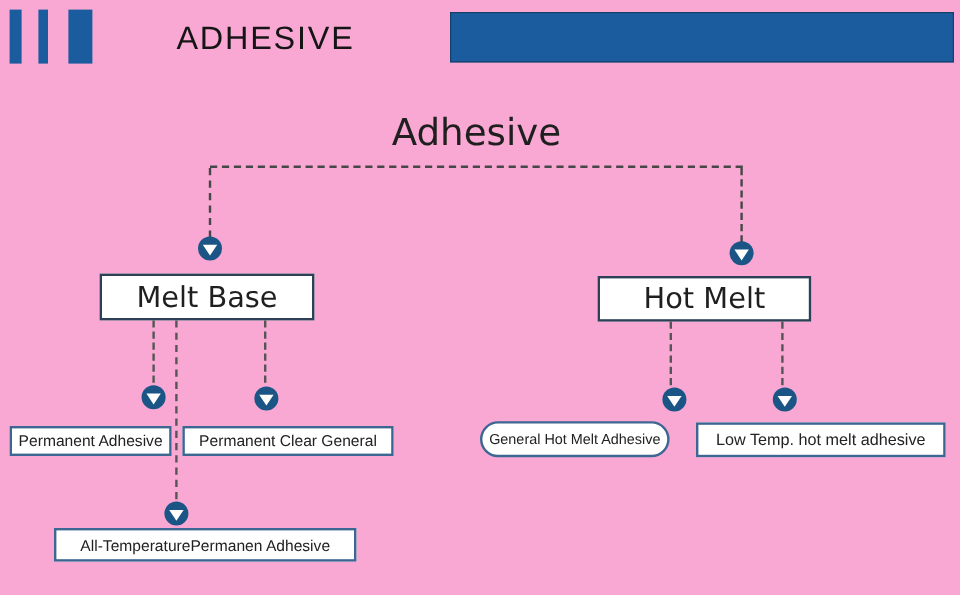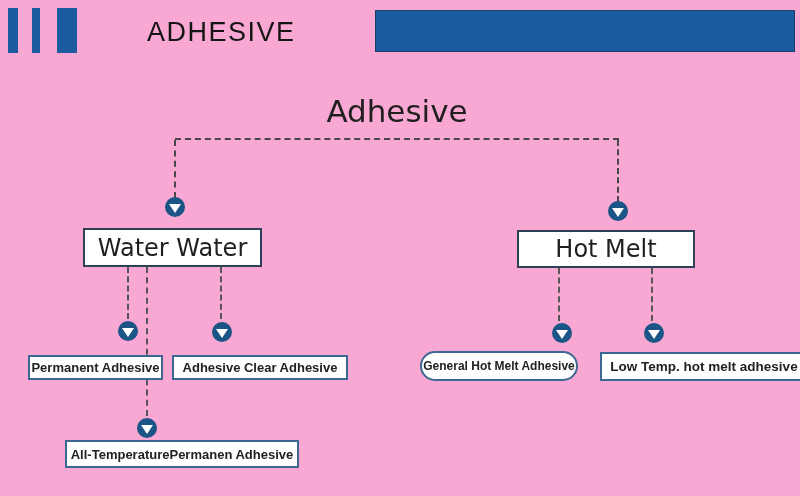--- a/index.html
+++ b/index.html
@@ -47,22 +47,22 @@
     border-top:9px solid #ffffff;
   }
   .category-box{
     position:absolute;background:#fff;border:2px solid var(--category_border);
     display:flex;align-items:center;justify-content:center;
     font-size:24px;color:var(--text_dark);white-space:nowrap;
   }
   .leaf-box{
     position:absolute;background:#fff;border:2px solid var(--leaf_border);
     display:flex;align-items:center;justify-content:center;
-    font-family:"Liberation Sans",sans-serif;font-weight:700;
-    color:#222;white-space:nowrap;margin-left:20px;
+    font-family:"Liberation Sans",sans-serif;font-weight:400;
+    color:#222;white-space:nowrap;
   }
 </style>
 </head>
 <body>
 
 <div class="page">
 
   <div>
     <div class="logo-bar bar1"></div>
     <div class="logo-bar bar2"></div>
@@ -77,22 +77,22 @@
   <div class="dash-v" style="left:174px;top:140px;height:58px;"></div>
   <div class="dash-v" style="left:617px;top:140px;height:62px;"></div>
 
   <div class="arrow" style="left:165px;top:197px;">
       <div class="tri"></div>
     </div>
   <div class="arrow" style="left:608px;top:201px;">
       <div class="tri"></div>
     </div>
 
-  <div class="category-box" style="left:83px;top:228px;width:179px;height:39px;">Water Water</div>
-  <div class="category-box" style="left:517px;top:230px;width:178px;height:38px;">Hot Melt</div>
+  <div class="category-box" style="left:83px;top:228px;width:179px;height:39px;">Melt Base</div>
+  <div class="category-box" style="left:498px;top:230px;width:178px;height:38px;">Hot Melt</div>
 
   <div class="dash-v light" style="left:127px;top:267px;height:52px;"></div>
   <div class="dash-v light" style="left:146px;top:267px;height:149px;"></div>
   <div class="dash-v light" style="left:220px;top:267px;height:52px;"></div>
 
   <div class="dash-v light" style="left:558px;top:268px;height:53px;"></div>
   <div class="dash-v light" style="left:651px;top:268px;height:53px;"></div>
 
   <div class="arrow" style="left:118px;top:321px;">
       <div class="tri"></div>
@@ -104,19 +104,19 @@
       <div class="tri"></div>
     </div>
   <div class="arrow" style="left:644px;top:323px;">
       <div class="tri"></div>
     </div>
   <div class="arrow" style="left:137px;top:418px;">
       <div class="tri"></div>
     </div>
 
   <div class="leaf-box" style="left:8px;top:355px;width:135px;height:25px;font-size:13px;">Permanent Adhesive</div>
-  <div class="leaf-box" style="left:152px;top:355px;width:176px;height:25px;font-size:13px;">Adhesive Clear Adhesive</div>
-  <div class="leaf-box" style="left:45px;top:440px;width:234px;height:28px;font-size:13px;">All-TemperaturePermanen Adhesive</div>
+  <div class="leaf-box" style="left:152px;top:355px;width:176px;height:25px;font-size:13px;">Permanent Clear General</div>
+  <div class="leaf-box" style="left:45px;top:440px;width:252px;height:28px;font-size:13px;">All-TemperaturePermanen Adhesive</div>
 
   <div class="leaf-box" style="left:400px;top:351px;width:158px;height:30px;font-size:12px;border-radius:15px;">General Hot Melt Adhesive</div>
   <div class="leaf-box" style="left:580px;top:352px;width:208px;height:29px;font-size:13.5px;">Low Temp. hot melt adhesive</div>
 
 </div>
 
 </body></html>

